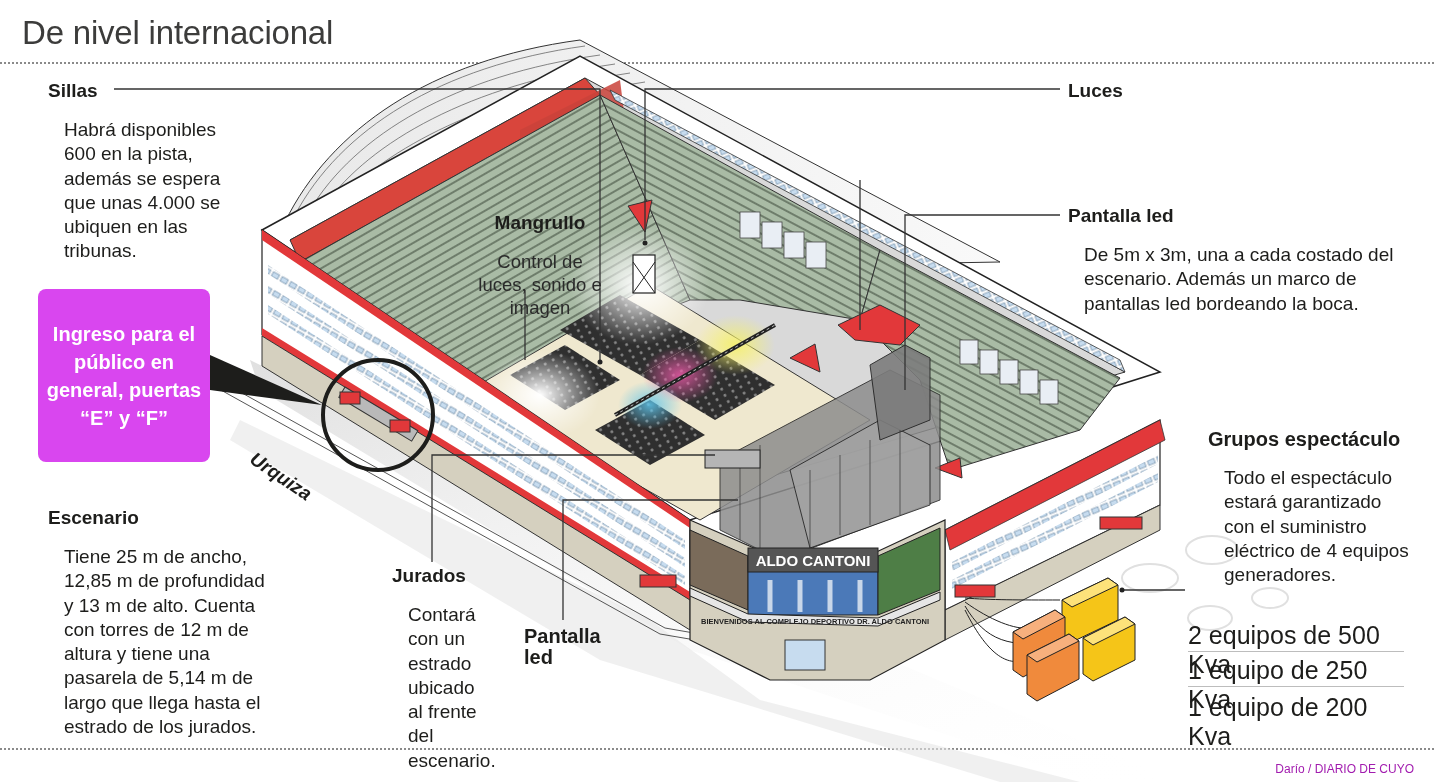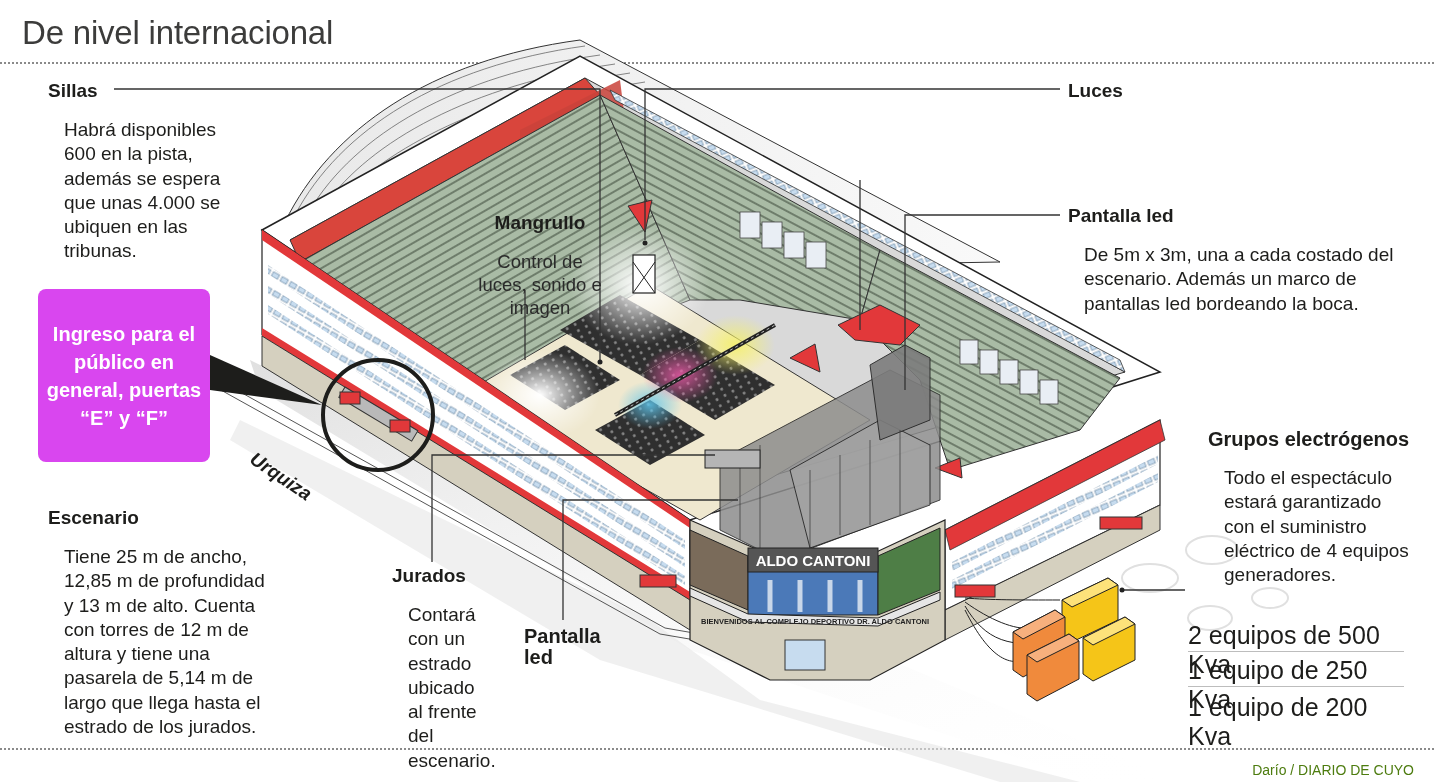--- a/index.html
+++ b/index.html
@@ -3,21 +3,21 @@
 <meta charset="utf-8">
 <style>
   html, body { margin:0; padding:0; background:#ffffff; }
   body { width:1434px; height:782px; position:relative; overflow:hidden;
          font-family:"Liberation Sans", sans-serif; color:#1d1d1b; }
   .abs { position:absolute; }
   .title { left:22px; top:14px; font-size:33px; color:#3c3c3b; letter-spacing:-0.2px; }
   .rule { left:0; width:1434px; height:0; border-top:2px dotted #8a8a8a; }
   .rule-top { top:62px; }
   .rule-bottom { top:748px; }
-  .credit { right:20px; top:762px; font-size:14px; color:#4d7c0f; }
+  .credit { right:20px; top:762px; font-size:12px; color:#a21caf; }
   .note h3 { margin:0; font-size:19px; font-weight:bold; line-height:22px; }
   .note p { margin:16px; font-size:19px; line-height:24.3px; }
   .sillas { left:48px; top:80px; width:200px; }
   .escenario { left:48px; top:507px; width:240px; }
   .jurados { left:392px; top:565px; width:110px; }
   .pantalla2 { left:524px; top:626px; width:100px; }
   .pantalla2 h3 { font-size:20px; line-height:21px; }
   .luces { left:1068px; top:80px; width:360px; }
   .pantalla1 { left:1068px; top:205px; width:360px; }
   .grupos { left:1208px; top:428px; width:220px; }
@@ -291,21 +291,21 @@
 <div class="abs note luces">
   <h3>Luces</h3>
 </div>
 
 <div class="abs note pantalla1">
   <h3>Pantalla led</h3>
   <p>De 5m x 3m, una a cada costado del escenario. Además un marco de pantallas led bordeando la boca.</p>
 </div>
 
 <div class="abs note grupos">
-  <h3>Grupos electrógenos</h3>
+  <h3>Grupos espectáculo</h3>
   <p>Todo el espectáculo estará garantizado con el suministro eléctrico de 4 equipos generadores.</p>
 </div>
 
 <div class="abs kva" style="top:621px">2 equipos de 500 Kva</div>
 <div class="abs kva-sep" style="top:651px"></div>
 <div class="abs kva" style="top:656px">1 equipo de 250 Kva</div>
 <div class="abs kva-sep" style="top:686px"></div>
 <div class="abs kva" style="top:693px">1 equipo de 200 Kva</div>
 
 </body></html>

